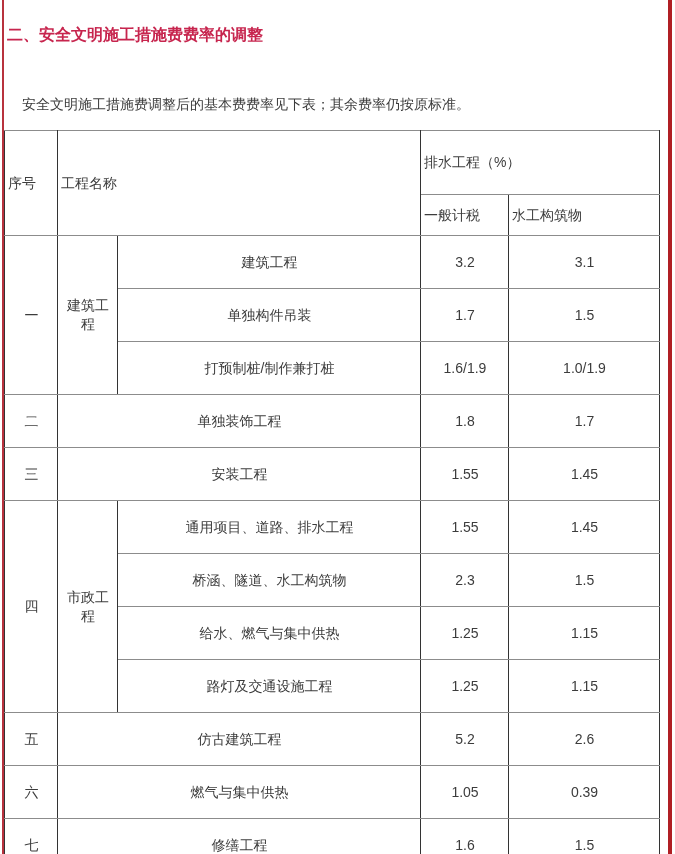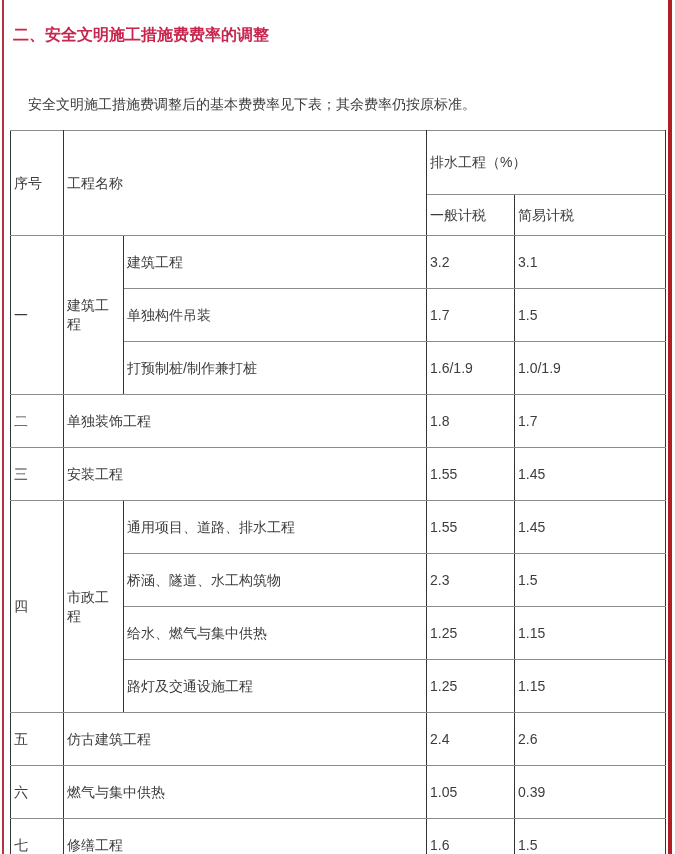--- a/index.html
+++ b/index.html
@@ -3,21 +3,21 @@
 <meta charset="utf-8">
 <style>
   html,body { margin:0; padding:0; background:#ffffff; }
   body {
     width:675px; height:854px; overflow:hidden;
     font-family:"Liberation Sans","DejaVu Sans",sans-serif;
     color:var(--text,#3c3c3c);
   }
   .page {
     position:relative; width:675px; height:854px;
-    box-sizing:border-box; padding:0 10px; overflow:hidden; background:#ffffff;
+    box-sizing:border-box; padding:0 4px; overflow:hidden; background:#ffffff;
   }
   .edge-left {
     position:absolute; left:2px; top:0; bottom:0; width:2px;
     background:var(--page-border-left,#b8323e);
   }
   .edge-right {
     position:absolute; right:3px; top:0; bottom:0; width:4px;
     background:var(--page-border-right,#b01f24);
   }
   .heading {
@@ -37,21 +37,21 @@
     border:1px solid;
     border-color:var(--grid-horizontal,#8c8c8c) var(--grid-vertical,#333333);
     padding:0 2px 0 3px;
     vertical-align:middle;
     overflow:hidden;
     word-break:break-all;
     line-height:19px;
   }
   tr.h1 td { height:63px; }
   tr.h2 td { height:40px; }
-  tr.body td { height:52px; }
+  tr.body td { height:52px;text-align:center; }
   td.group { line-height:45px; }
 </style>
 </head>
 <body>
 
 <div class="page">
   <div class="edge-left"></div>
   <div class="edge-right"></div>
 
   <h2 class="heading">二、安全文明施工措施费费率的调整</h2>
@@ -66,21 +66,21 @@
         <col style="width:151px">
     </colgroup>
     <tbody>
       <tr class="h1">
         <td rowspan="2">序号</td>
         <td rowspan="2" colspan="2">工程名称</td>
         <td colspan="2">排水工程（%）</td>
       </tr>
       <tr class="h2">
         <td>一般计税</td>
-        <td>简易计税</td>
+        <td>水工构筑物</td>
       </tr>
 
       <tr class="body">
         <td rowspan="3">一</td>
         <td rowspan="3" class="group">建筑工程</td>
         <td>建筑工程</td>
         <td>3.2</td>
         <td>3.1</td>
       </tr>
       <tr class="body">
@@ -126,21 +126,21 @@
       </tr>
       <tr class="body">
         <td>路灯及交通设施工程</td>
         <td>1.25</td>
         <td>1.15</td>
       </tr>
 
       <tr class="body">
         <td>五</td>
         <td colspan="2">仿古建筑工程</td>
-        <td>2.4</td>
+        <td>5.2</td>
         <td>2.6</td>
       </tr>
       <tr class="body">
         <td>六</td>
         <td colspan="2">燃气与集中供热</td>
         <td>1.05</td>
         <td>0.39</td>
       </tr>
       <tr class="body">
         <td>七</td>

